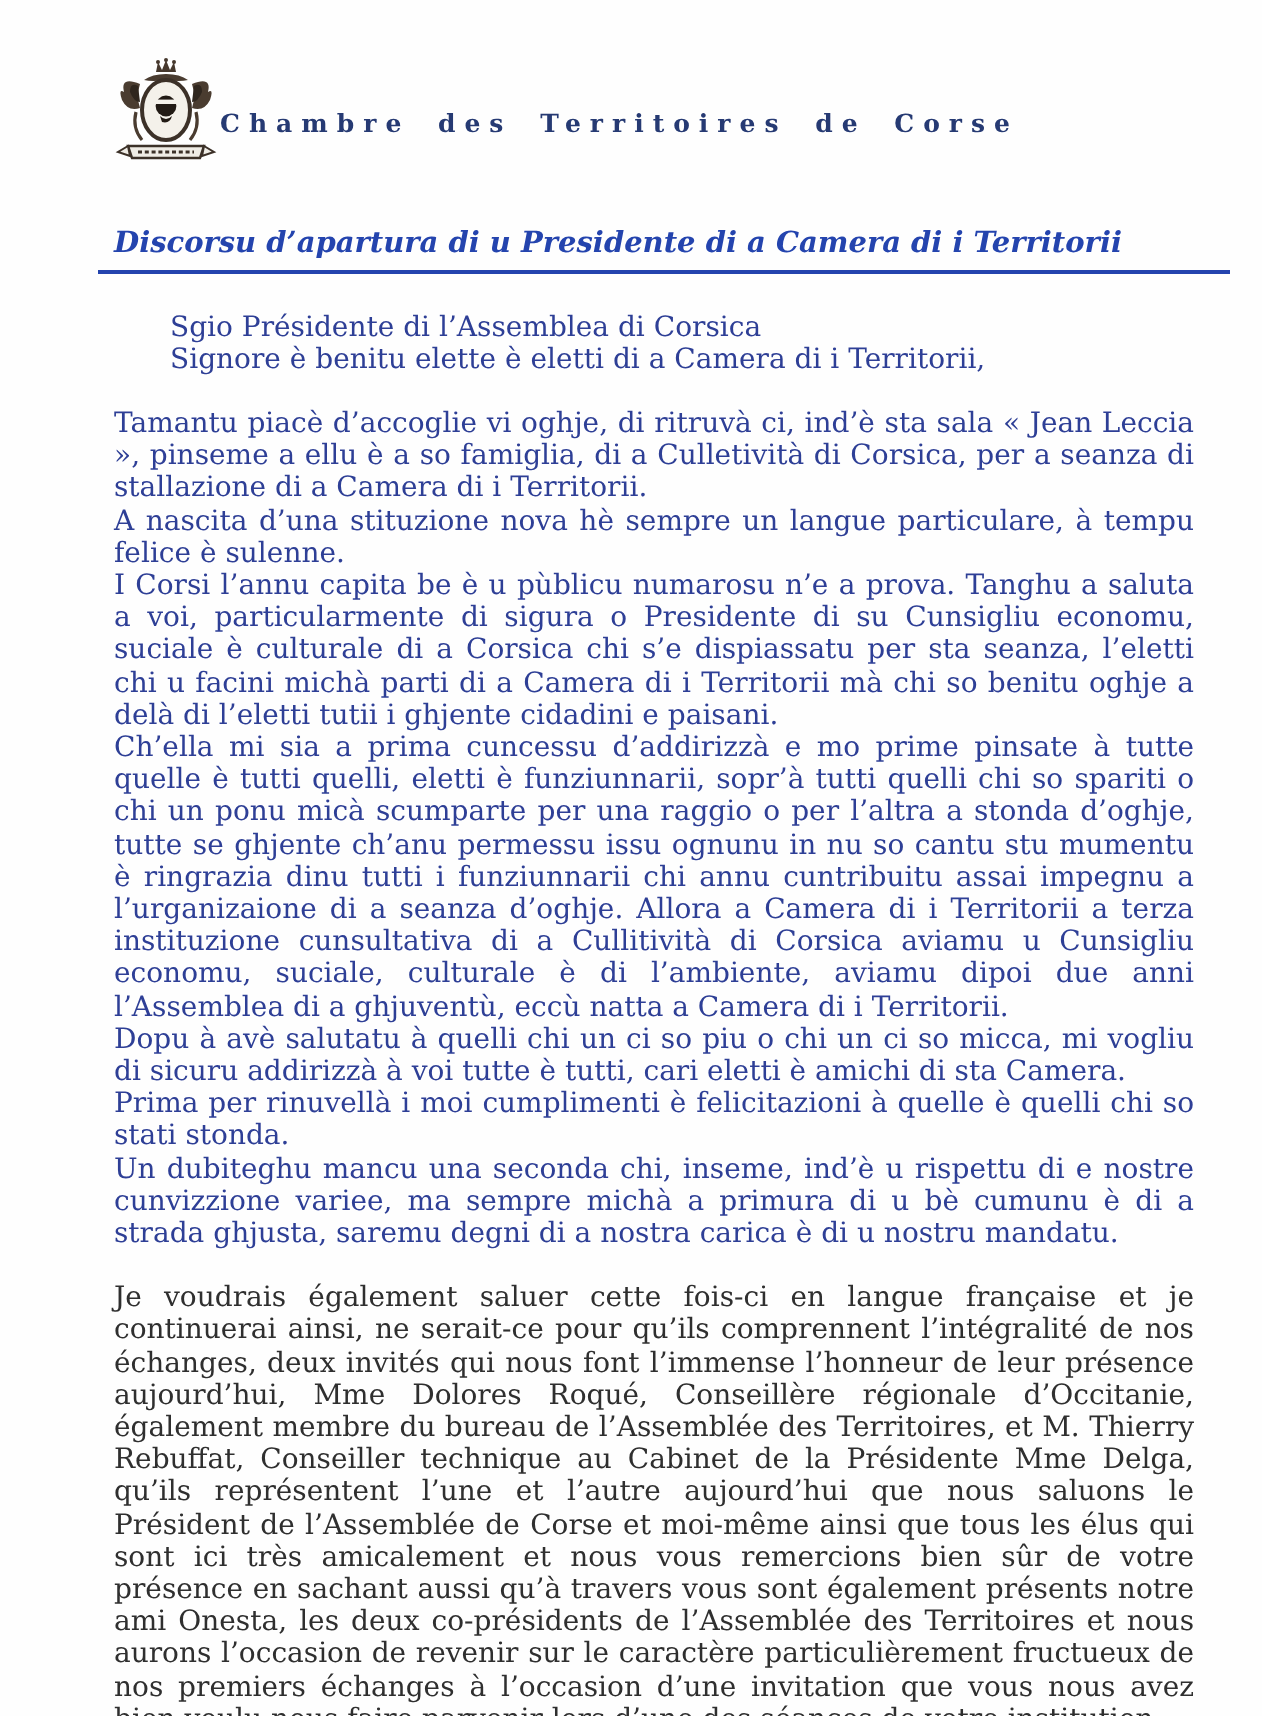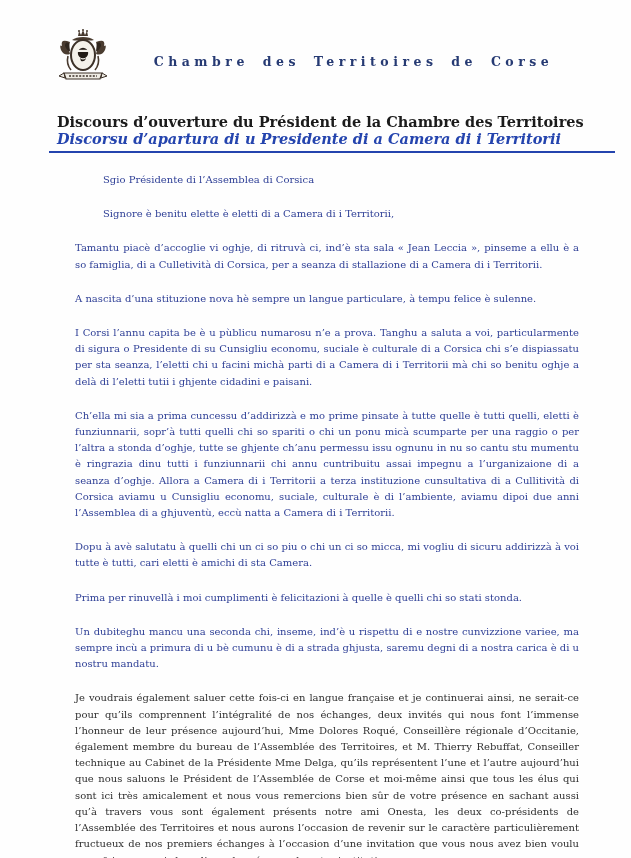--- a/index.html
+++ b/index.html
@@ -12,21 +12,21 @@
     overflow:hidden;
     font-family:"DejaVu Serif", serif;
   }
   .content { padding:28px 34px 0 57px; }
 
   
   .header { display:flex; align-items:center; margin-left:-1px; }
   .logo-wrap { width:54px; height:60px; flex:0 0 auto; }
   .header-text {
     flex:1 1 auto;
-    text-align:center;
+    text-align:left;
     color:#263a73;
     font-weight:bold;
     font-size:12.5px;
     letter-spacing:4.5px;
     word-spacing:5px;
     line-height:17px;
     padding-top:6px;
   }
 
   
@@ -36,22 +36,22 @@
     padding-bottom:4px;
   }
   .title-line { padding-left:8px; font-weight:bold; font-size:14.5px; line-height:16.5px; }
   .title-fr { color:#1b1b1b; }
   .title-co { color:#2444ae;font-style:italic; }
 
   
   .speech { margin-top:19px; }
   .salutation { padding-left:28px; }
   .line, .para {
-    margin:18px;
-    font-size:10px;
+    margin:0;
+    font-size:14px;
     line-height:16.2px;
     color:#2e3f96;
   }
   .para { text-align:justify; }
   .gap { margin-top:16px; }
   .para-fr { color:#2f2f2f; }
 </style>
 </head>
 <body>
 
@@ -86,36 +86,35 @@
           <path d="M8 45 L3 48 L9 50 Z M46 45 L51 48 L45 50 Z" fill="#efece5" stroke="#3c3128" stroke-width="1"></path>
           <line x1="13" y1="48" x2="41" y2="48" stroke="#3c3128" stroke-width="1.4" stroke-dasharray="2 1.4"></line>
         </svg>
       </div>
       <div class="header-text">
         <div>Chambre des Territoires de Corse</div>
       </div>
     </div>
 
     <div class="title-block">
-      <div class="title-line title-fr">Discours d’ouverture du Président de la Chambre des Territoires</div>
       <div class="title-line title-co">Discorsu d’apartura di u Presidente di a Camera di i Territorii</div>
     </div>
 
     <div class="speech">
 
       <div class="salutation">
         <p class="line">Sgio Présidente di l’Assemblea di Corsica</p>
         <p class="line">Signore è benitu elette è eletti di a Camera di i Territorii,</p>
       </div>
 
       <p class="para gap">Tamantu piacè d’accoglie vi oghje, di ritruvà ci, ind’è sta sala « Jean Leccia », pinseme a ellu è a so famiglia, di a Culletività di Corsica, per a seanza di stallazione di a Camera di i Territorii.</p>
       <p class="para">A nascita d’una stituzione nova hè sempre un langue particulare, à tempu felice è sulenne.</p>
       <p class="para">I Corsi l’annu capita be è u pùblicu numarosu n’e a prova. Tanghu a saluta a voi, particularmente di sigura o Presidente di su Cunsigliu economu, suciale è culturale di a Corsica chi s’e dispiassatu per sta seanza, l’eletti chi u facini michà parti di a Camera di i Territorii mà chi so benitu oghje a delà di l’eletti tutii i ghjente cidadini e paisani.</p>
       <p class="para">Ch’ella mi sia a prima cuncessu d’addirizzà e mo prime pinsate à tutte quelle è tutti quelli, eletti è funziunnarii, sopr’à tutti quelli chi so spariti o chi un ponu micà scumparte per una raggio o per l’altra a stonda d’oghje, tutte se ghjente ch’anu permessu issu ognunu in nu so cantu stu mumentu è ringrazia dinu tutti i funziunnarii chi annu cuntribuitu assai impegnu a l’urganizaione di a seanza d’oghje. Allora a Camera di i Territorii a terza instituzione cunsultativa di a Cullitività di Corsica aviamu u Cunsigliu economu, suciale, culturale è di l’ambiente, aviamu dipoi due anni l’Assemblea di a ghjuventù, eccù natta a Camera di i Territorii.</p>
       <p class="para">Dopu à avè salutatu à quelli chi un ci so piu o chi un ci so micca, mi vogliu di sicuru addirizzà à voi tutte è tutti, cari eletti è amichi di sta Camera.</p>
       <p class="para">Prima per rinuvellà i moi cumplimenti è felicitazioni à quelle è quelli chi so stati stonda.</p>
-      <p class="para">Un dubiteghu mancu una seconda chi, inseme, ind’è u rispettu di e nostre cunvizzione variee, ma sempre incù a primura di u bè cumunu è di a strada ghjusta, saremu degni di a nostra carica è di u nostru mandatu.</p>
+      <p class="para">Un dubiteghu mancu una seconda chi, inseme, ind’è u rispettu di e nostre cunvizzione variee, ma sempre michà a primura di u bè cumunu è di a strada ghjusta, saremu degni di a nostra carica è di u nostru mandatu.</p>
 
       <p class="para para-fr gap">Je voudrais également saluer cette fois-ci en langue française et je continuerai ainsi, ne serait-ce pour qu’ils comprennent l’intégralité de nos échanges, deux invités qui nous font l’immense l’honneur de leur présence aujourd’hui, Mme Dolores Roqué, Conseillère régionale d’Occitanie, également membre du bureau de l’Assemblée des Territoires, et M. Thierry Rebuffat, Conseiller technique au Cabinet de la Présidente Mme Delga, qu’ils représentent l’une et l’autre aujourd’hui que nous saluons le Président de l’Assemblée de Corse et moi-même ainsi que tous les élus qui sont ici très amicalement et nous vous remercions bien sûr de votre présence en sachant aussi qu’à travers vous sont également présents notre ami Onesta, les deux co-présidents de l’Assemblée des Territoires et nous aurons l’occasion de revenir sur le caractère particulièrement fructueux de nos premiers échanges à l’occasion d’une invitation que vous nous avez bien voulu nous faire parvenir lors d’une des séances de votre institution.</p>
 
     </div>
   </div>
 </div>
 
 </body></html>

